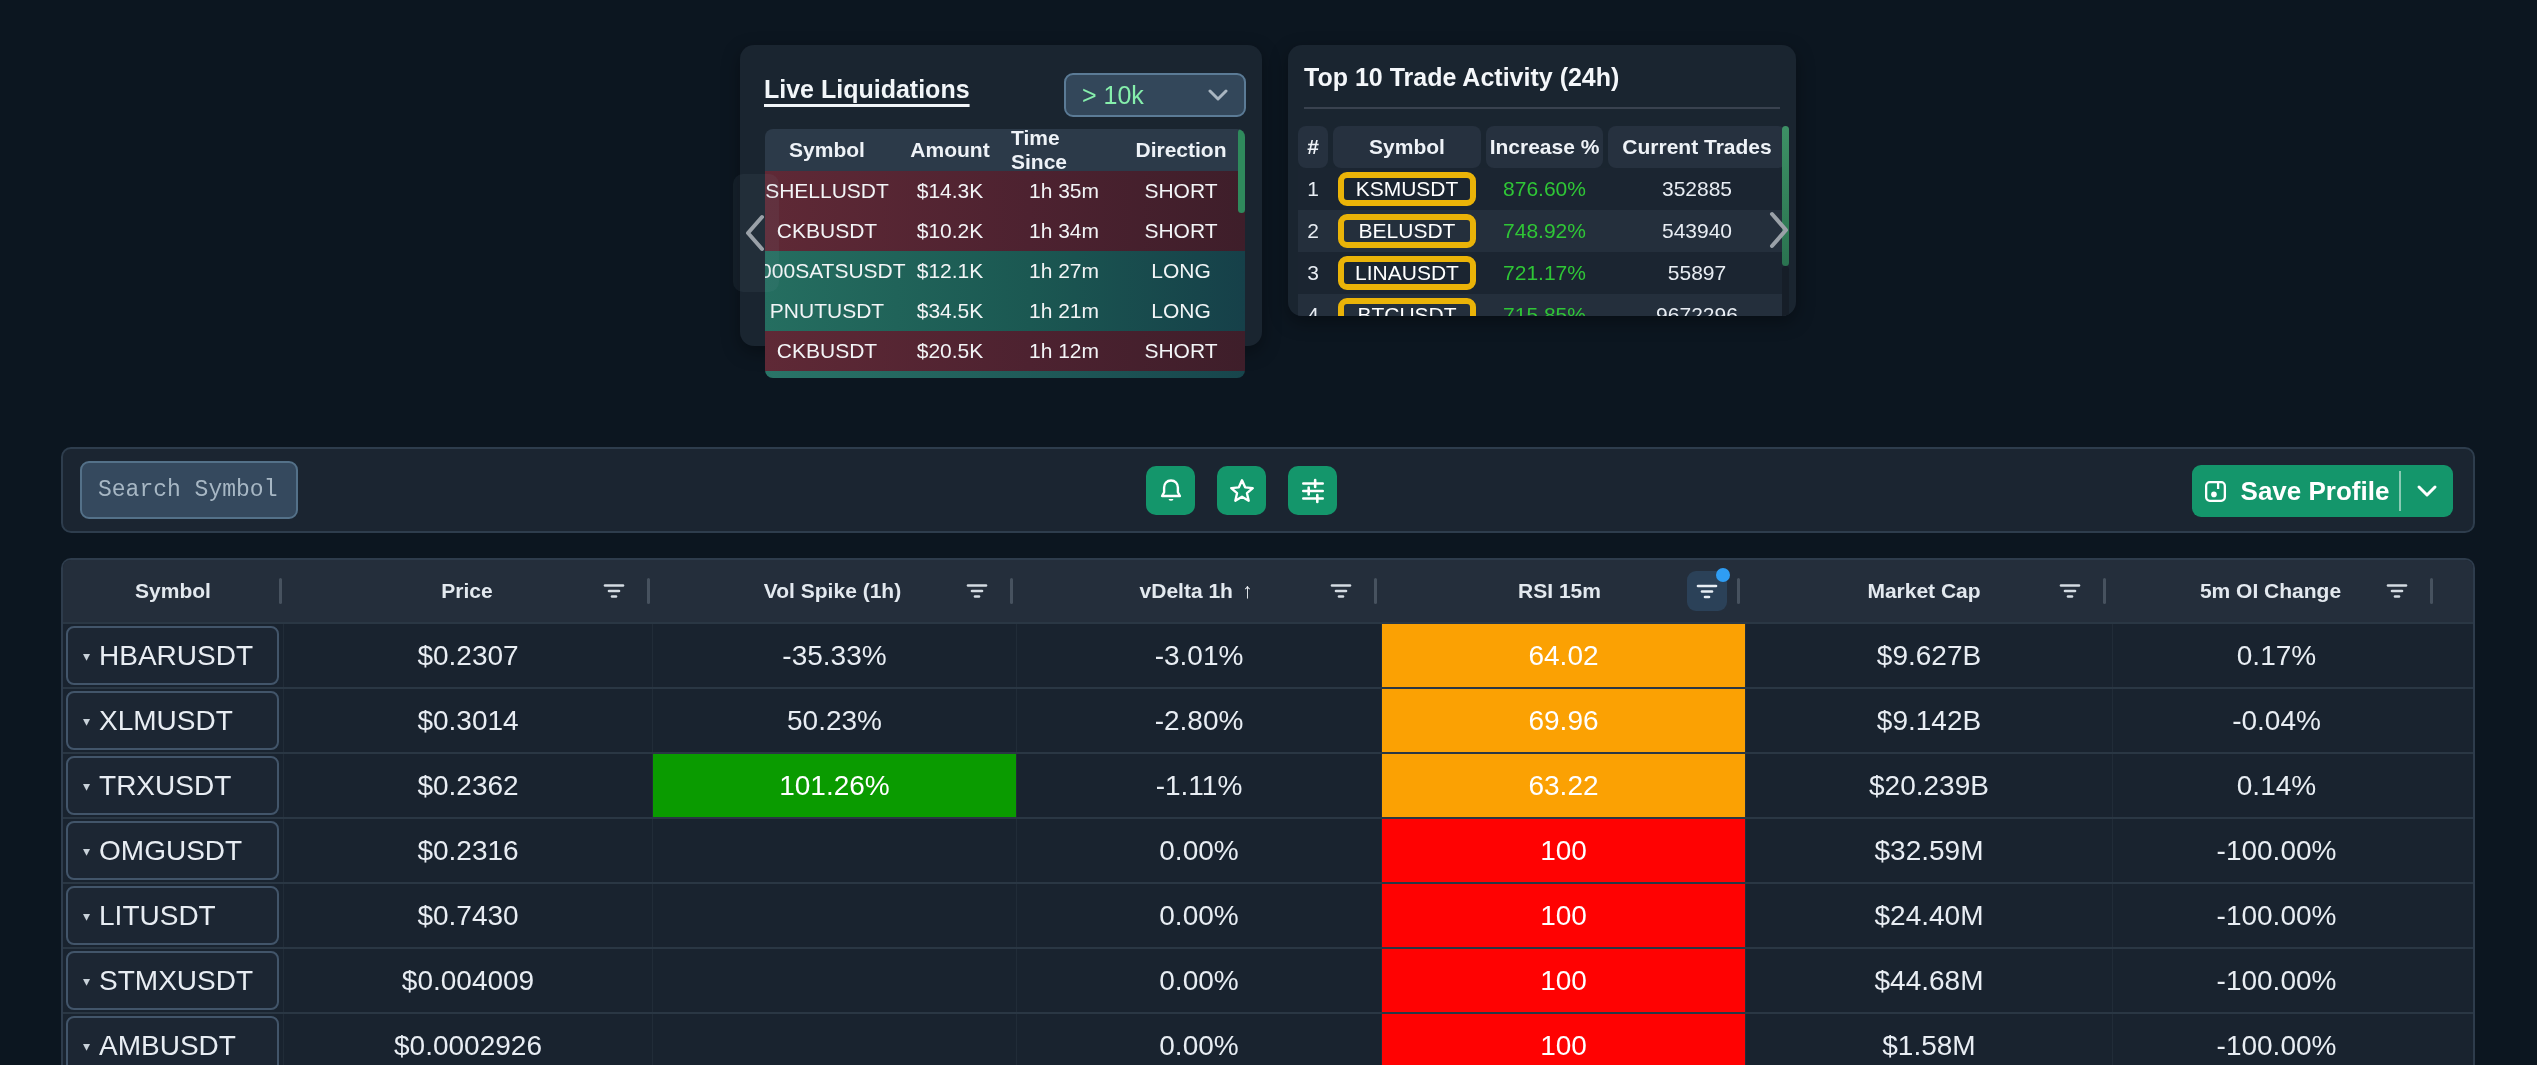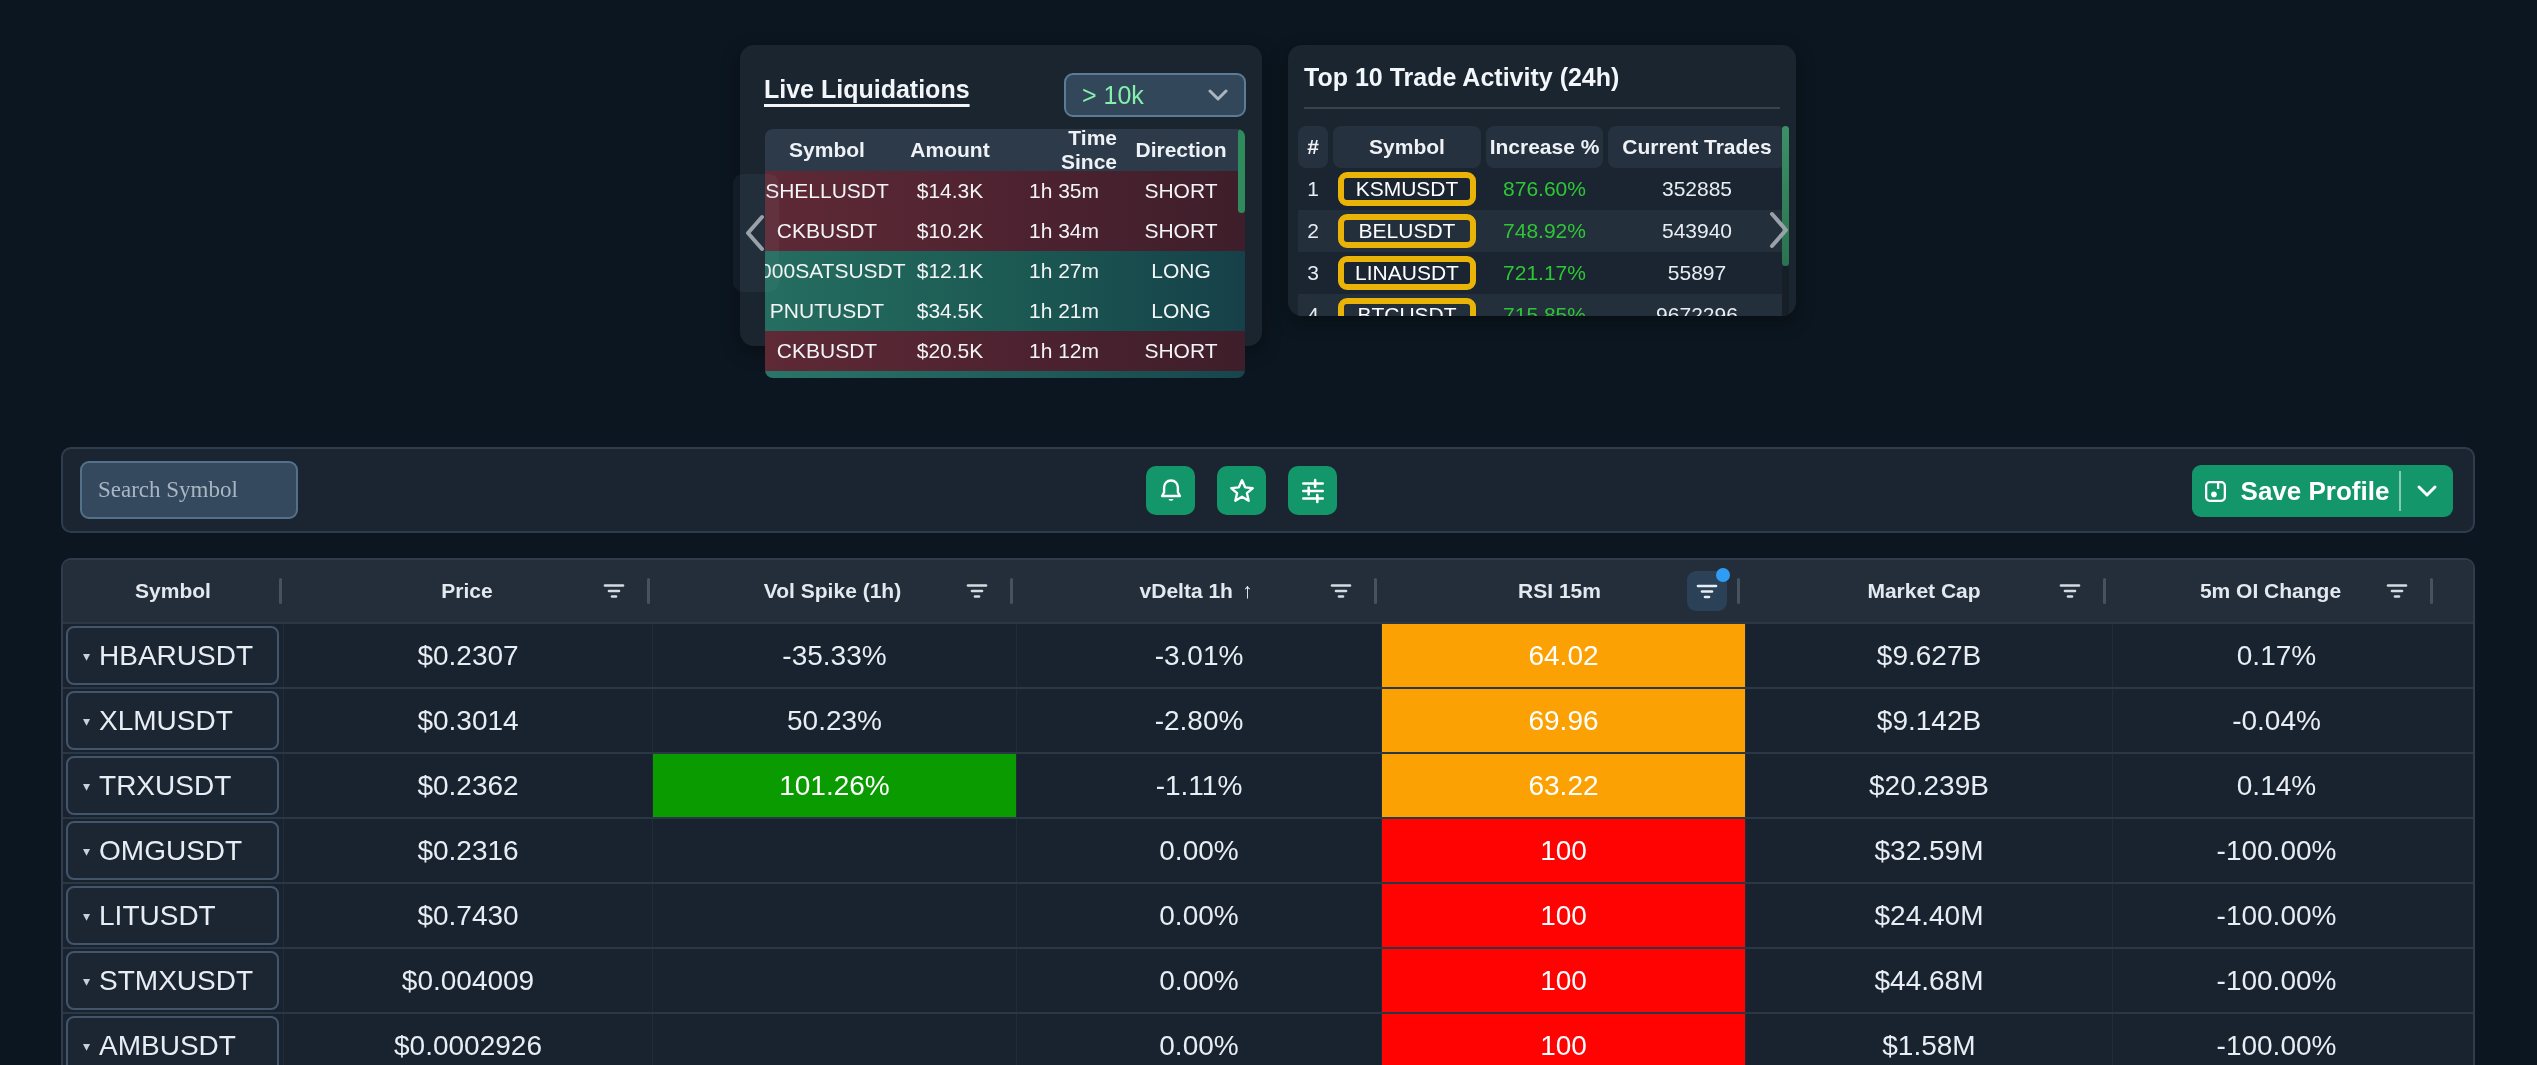--- a/index.html
+++ b/index.html
@@ -2,21 +2,21 @@
 <html><head>
 <meta charset="utf-8">
 <style>
   html,body{margin:0;padding:0;background:#0c1620;}
   .canvas{position:relative;width:2537px;height:1065px;background:#0c1620;overflow:hidden;
           font-family:"Liberation Sans",sans-serif;color:#e8edf3;}
   svg{display:block}
 
   
   .panel{position:absolute;background:#1a2530;border-radius:14px;box-shadow:0 6px 18px rgba(0,0,0,.35);}
-  .liq-panel{left:740px;top:45px;width:522px;height:301px;text-align:right;}
+  .liq-panel{left:740px;top:45px;width:522px;height:301px;}
   .liq-title{position:absolute;left:24px;top:30px;font-size:25px;font-weight:700;color:#f2f6f9;
              text-decoration:underline;text-decoration-thickness:2.5px;text-underline-offset:6px;}
   .liq-dropdown{position:absolute;left:324px;top:28px;width:182px;height:44px;box-sizing:border-box;
                 background:#33475a;border:2px solid #5b7b96;border-radius:9px;color:#86efac;font-size:25px;
                 display:flex;align-items:center;justify-content:space-between;padding:13px 16px;cursor:pointer;}
   .liq-table{position:absolute;left:25px;top:84px;width:480px;height:249px;border-radius:8px;overflow:hidden;}
   .liq-hrow{display:flex;height:42px;background:#2c3a49;font-weight:700;font-size:21px;color:#eef2f7;}
   .liq-row{display:flex;height:40px;font-size:21px;color:#f2f4f6;}
   .liq-row.short{background:linear-gradient(90deg,#5f2936 0%,#4d2230 55%,#3e1e2a 100%);}
   .liq-row.long{background:linear-gradient(90deg,#256e60 0%,#1b5852 55%,#164049 100%);}
@@ -44,21 +44,21 @@
   .inc{color:#2fc636;}
   .t10-thumb{position:absolute;right:-3px;top:0;width:7px;height:140px;border-radius:4px;
              background:linear-gradient(#3d9065,#2a7350);}
   .t10-track{position:absolute;right:-3px;top:140px;width:7px;height:92px;border-radius:4px;background:#161e28;}
 
   
   .toolbar{position:absolute;left:61px;top:447px;width:2414px;height:86px;box-sizing:border-box;
            background:#1b2531;border:2px solid #2e3d4d;border-radius:10px;}
   .search{position:absolute;left:17px;top:12px;width:218px;height:58px;box-sizing:border-box;
           background:#35495e;border:2px solid #547189;border-radius:9px;color:#e8eef3;font-size:23px;
-          padding:0 16px;outline:none;font-family:Liberation Serif, serif;}
+          padding:0 16px;outline:none;font-family:Liberation Mono, monospace;}
   .search::placeholder{color:#a7b7c4;opacity:1;}
   .mid-btns{position:absolute;left:1083px;top:17px;display:flex;gap:22px;}
   .gbtn{width:49px;height:49px;background:#14966b;border:none;border-radius:10px;display:flex;
         align-items:center;justify-content:center;cursor:pointer;padding:0;}
   .save-group{position:absolute;right:20px;top:16px;height:52px;width:261px;background:#14966b;
               border-radius:9px;display:flex;align-items:stretch;overflow:hidden;cursor:pointer;}
   .save-main{flex:1;display:flex;align-items:center;justify-content:center;gap:12px;color:#fff;
              font-size:26px;font-weight:700;}
   .save-div{width:2px;background:rgba(235,245,240,.55);margin:6px 0;}
   .save-caret{width:52px;display:flex;align-items:center;justify-content:center;}

